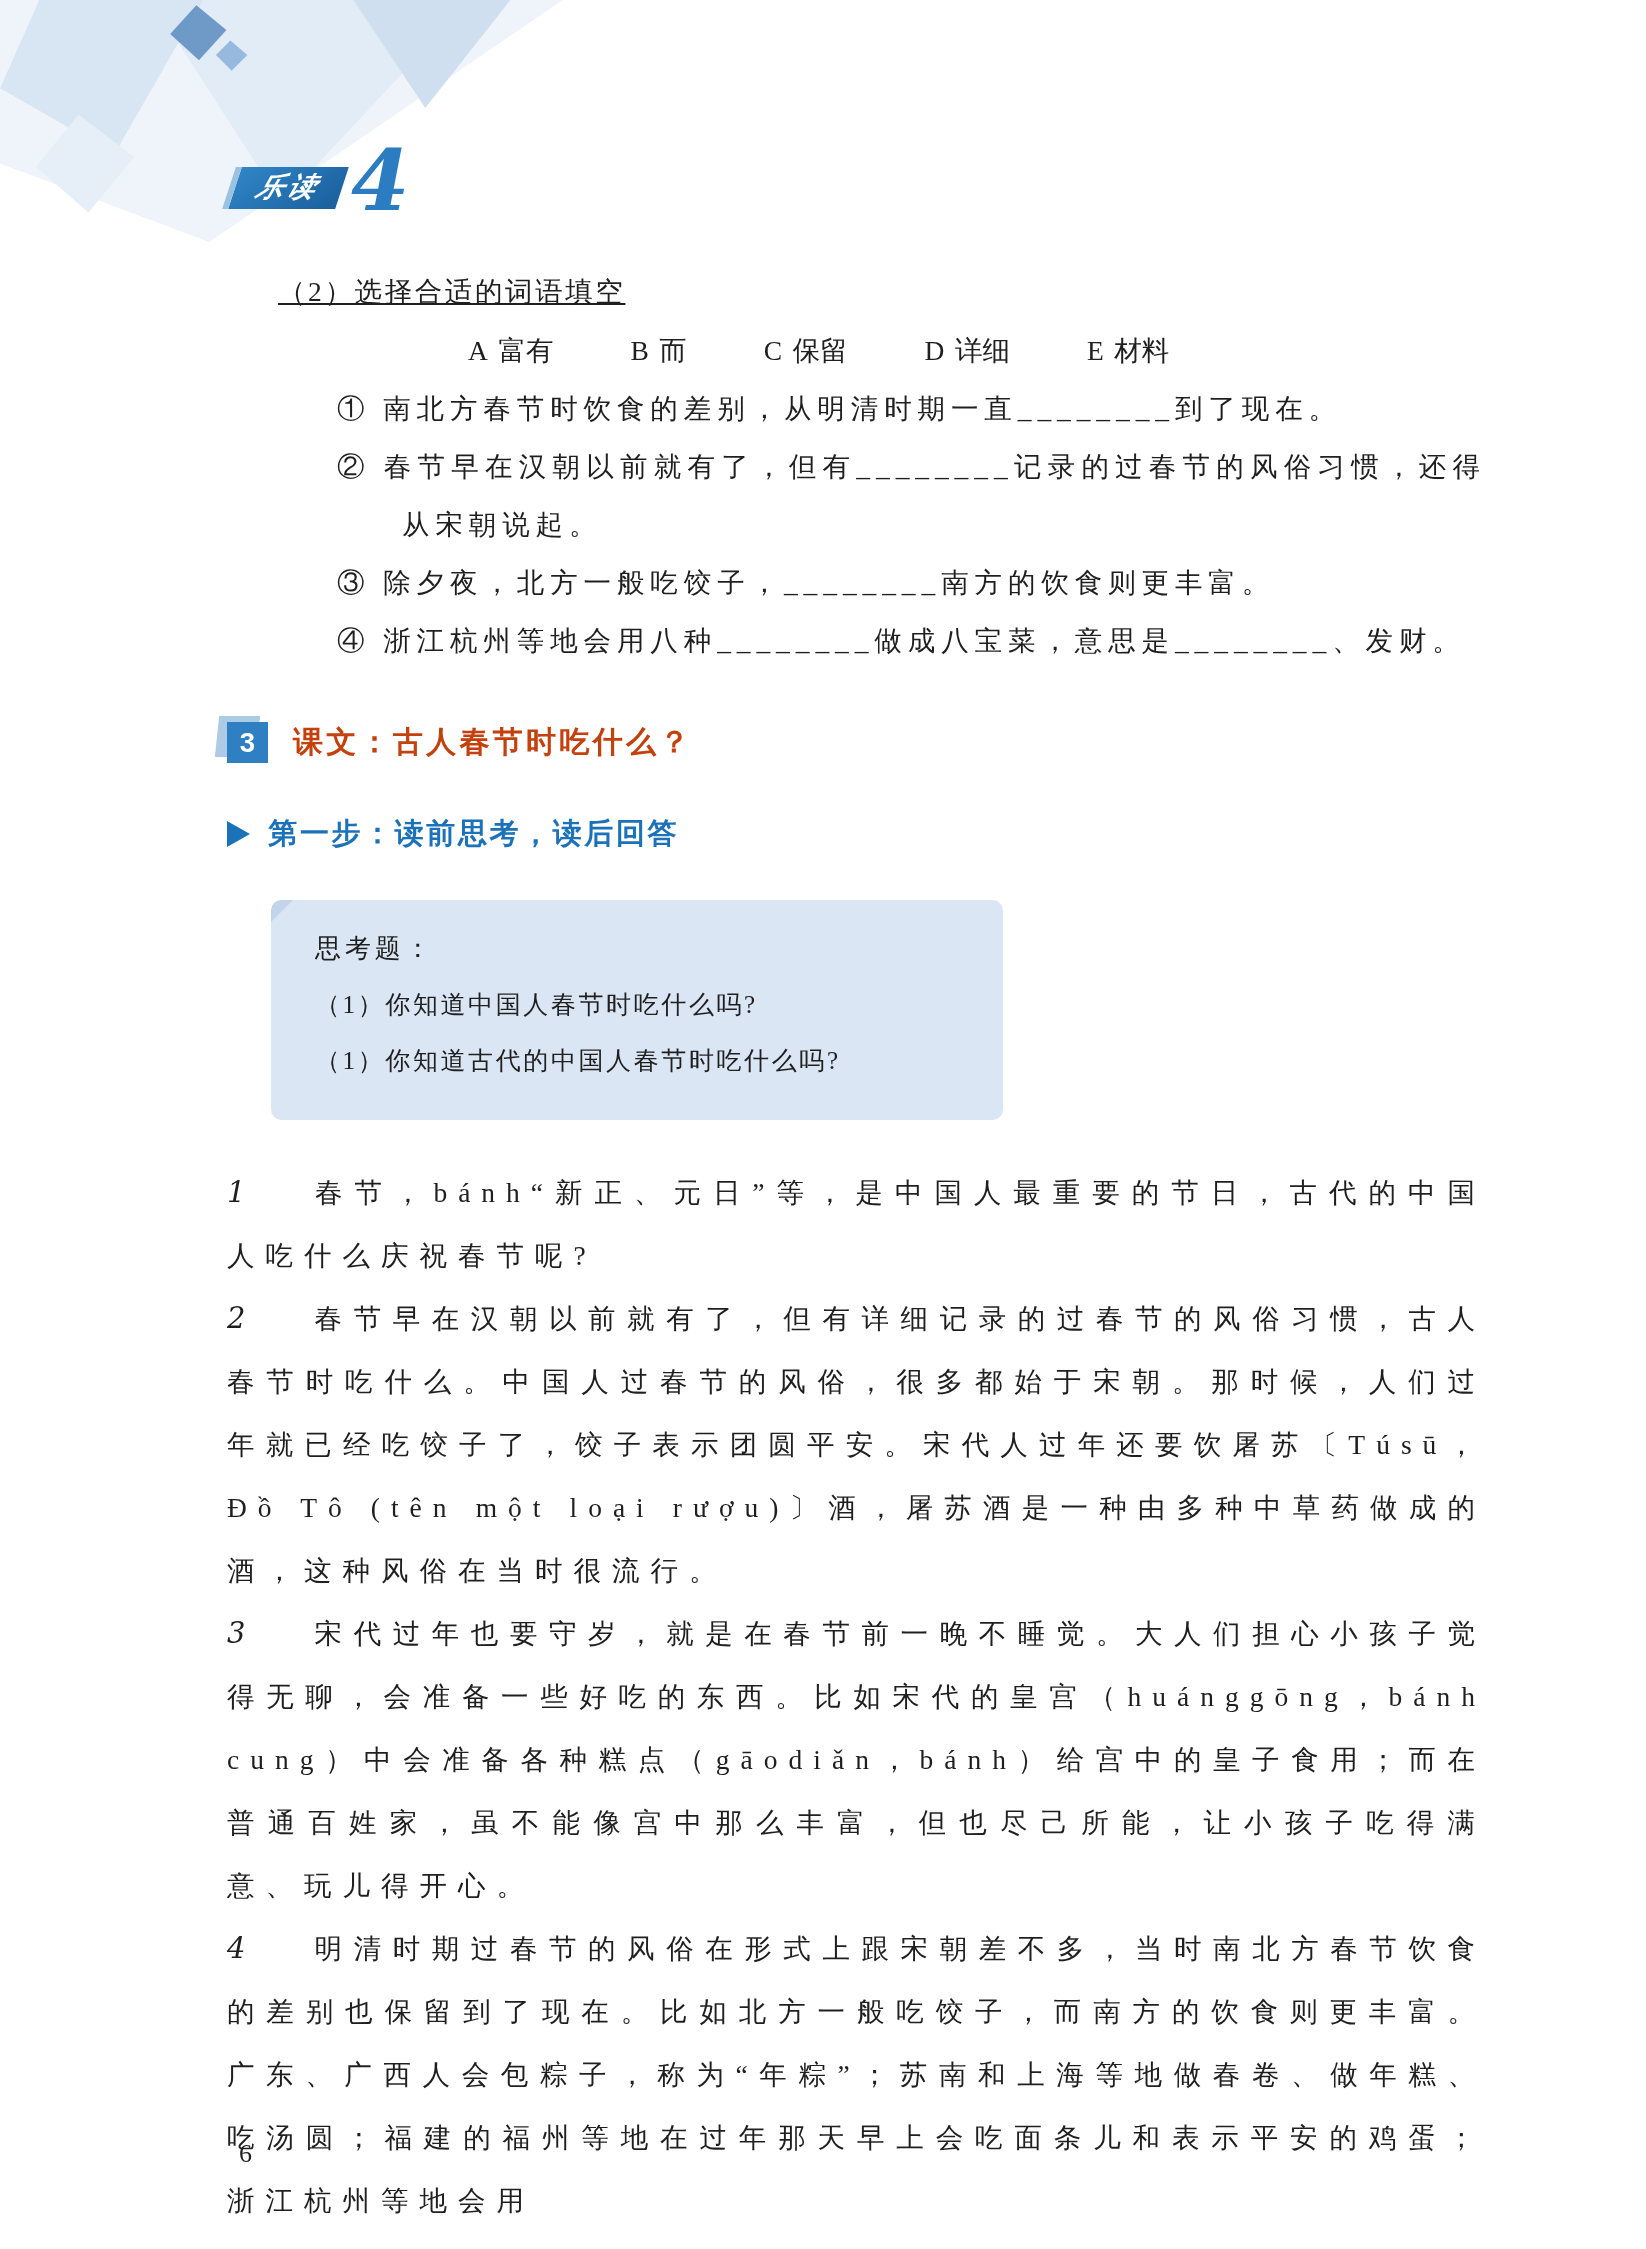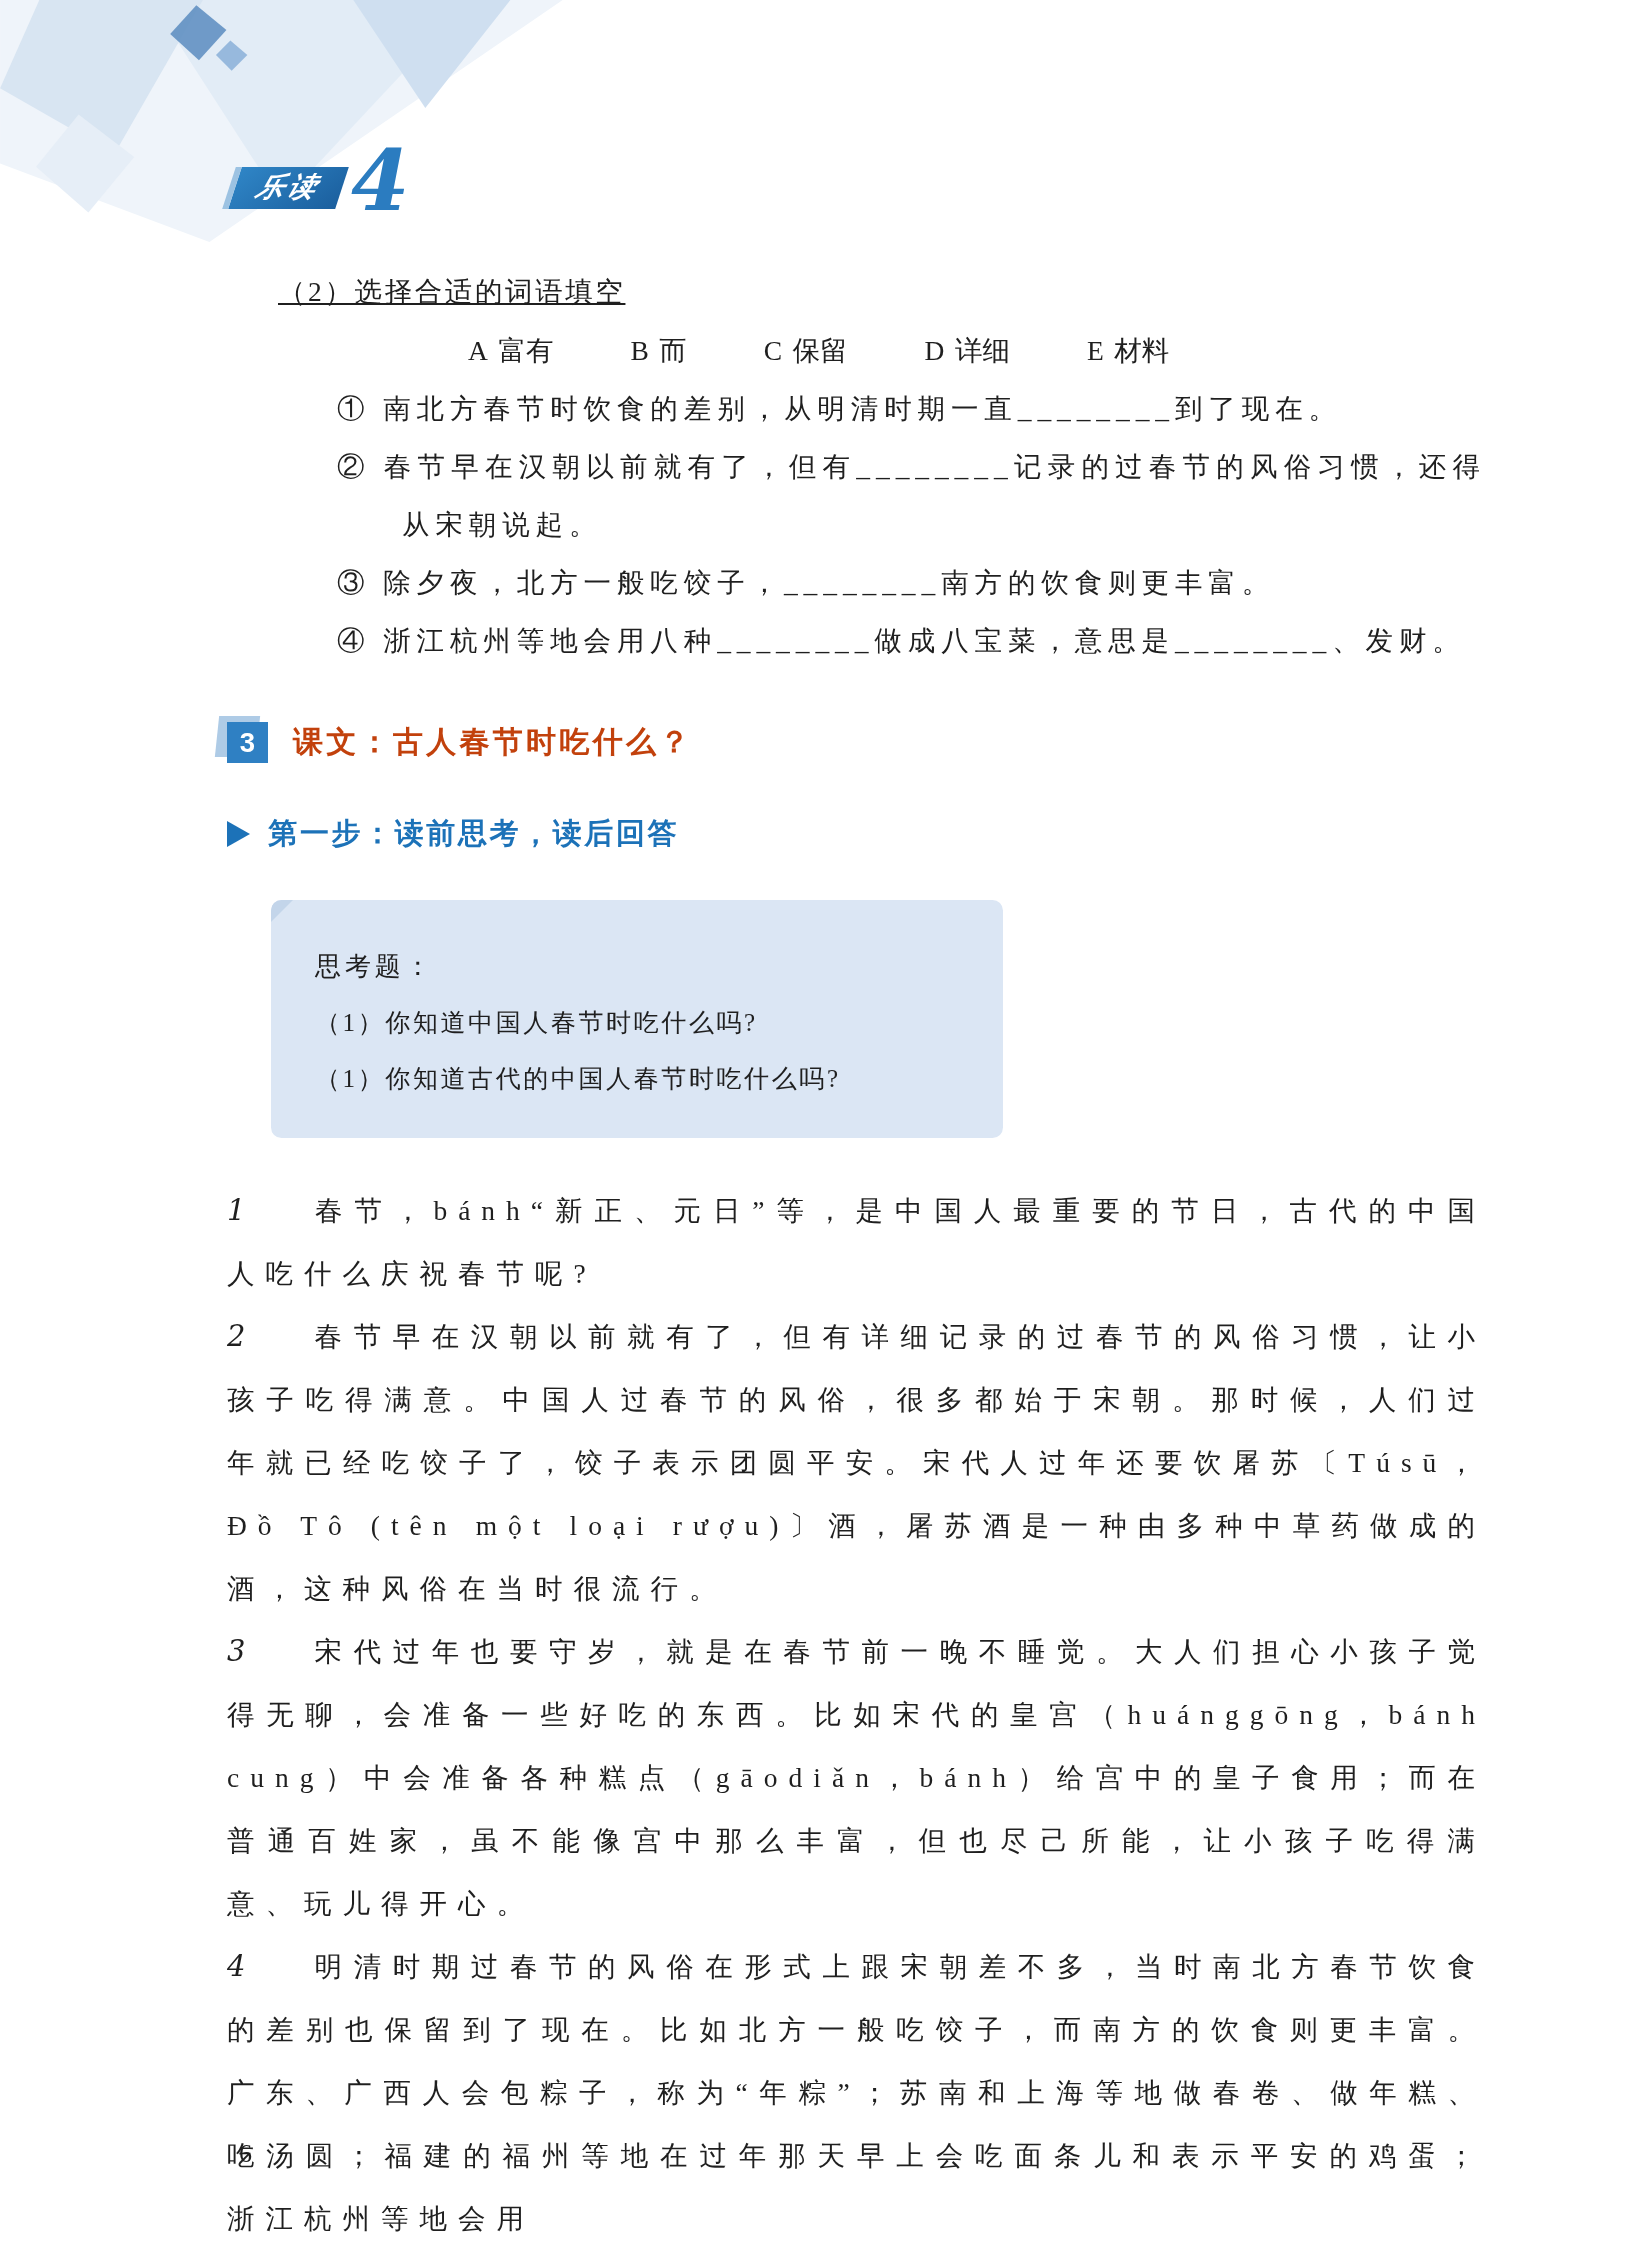--- a/index.html
+++ b/index.html
@@ -65,21 +65,21 @@
   .arrow { width:0; height:0; border-left:23.6px solid #1c72b8; border-top:13.7px solid transparent; border-bottom:13.7px solid transparent; }
   .step-title { color:#1c72b8; font-weight:bold; font-size:29px; letter-spacing:2.6px; font-family:"Liberation Sans","DejaVu Sans",sans-serif; }
 
   
   .think-box {
     position:relative;
     margin:46px 0 0 44px;
     width:732px;
     background:#dbe6f4;
     border-radius:10.5px;
-    padding:39px 39px 31px 44px;
+    padding:21px 39px 31px 44px;
   }
   .think-box::before { content:""; position:absolute; left:0; top:0; width:0; height:0;
     border-top:22px solid #c3d5ea; border-right:22px solid transparent; border-top-left-radius:10.5px; }
   .think-title { font-size:26px; letter-spacing:3.9px; line-height:56px; }
   .think-q { font-size:25px; letter-spacing:2.6px; line-height:56px; }
 
   
   .reading { margin-top:41px; }
   .para {
     font-size:27.5px; letter-spacing:11px; line-height:63px;
@@ -162,21 +162,21 @@
     </div>
 
     <div class="think-box">
       <div class="think-title">思考题：</div>
       <div class="think-q">（1）你知道中国人春节时吃什么吗?</div>
       <div class="think-q">（1）你知道古代的中国人春节时吃什么吗?</div>
     </div>
 
     <div class="reading">
       <p class="para"><span class="pnum">1</span><span>春节，bánh“新正、元日”等，是中国人最重要的节日，古代的中国人吃什么庆祝春节呢?</span></p>
-      <p class="para"><span class="pnum">2</span><span>春节早在汉朝以前就有了，但有详细记录的过春节的风俗习惯，让小孩子吃得满意。中国人过春节的风俗，很多都始于宋朝。那时候，人们过年就已经吃饺子了，饺子表示团圆平安。宋代人过年还要饮屠苏〔Túsū，Đồ Tô (tên một loại rượu)〕酒，屠苏酒是一种由多种中草药做成的酒，这种风俗在当时很流行。</span></p>
+      <p class="para"><span class="pnum">2</span><span>春节早在汉朝以前就有了，但有详细记录的过春节的风俗习惯，古人春节时吃什么。中国人过春节的风俗，很多都始于宋朝。那时候，人们过年就已经吃饺子了，饺子表示团圆平安。宋代人过年还要饮屠苏〔Túsū，Đồ Tô (tên một loại rượu)〕酒，屠苏酒是一种由多种中草药做成的酒，这种风俗在当时很流行。</span></p>
       <p class="para"><span class="pnum">3</span><span>宋代过年也要守岁，就是在春节前一晚不睡觉。大人们担心小孩子觉得无聊，会准备一些好吃的东西。比如宋代的皇宫（huánggōng，bánh cung）中会准备各种糕点（gāodiǎn，bánh）给宫中的皇子食用；而在普通百姓家，虽不能像宫中那么丰富，但也尽己所能，让小孩子吃得满意、玩儿得开心。</span></p>
       <p class="para"><span class="pnum">4</span><span>明清时期过春节的风俗在形式上跟宋朝差不多，当时南北方春节饮食的差别也保留到了现在。比如北方一般吃饺子，而南方的饮食则更丰富。广东、广西人会包粽子，称为“年粽”；苏南和上海等地做春卷、做年糕、吃汤圆；福建的福州等地在过年那天早上会吃面条儿和表示平安的鸡蛋；浙江杭州等地会用</span></p>
     </div>
 
   </div>
 
   <div class="page-number">6</div>
 
 </div>
 

